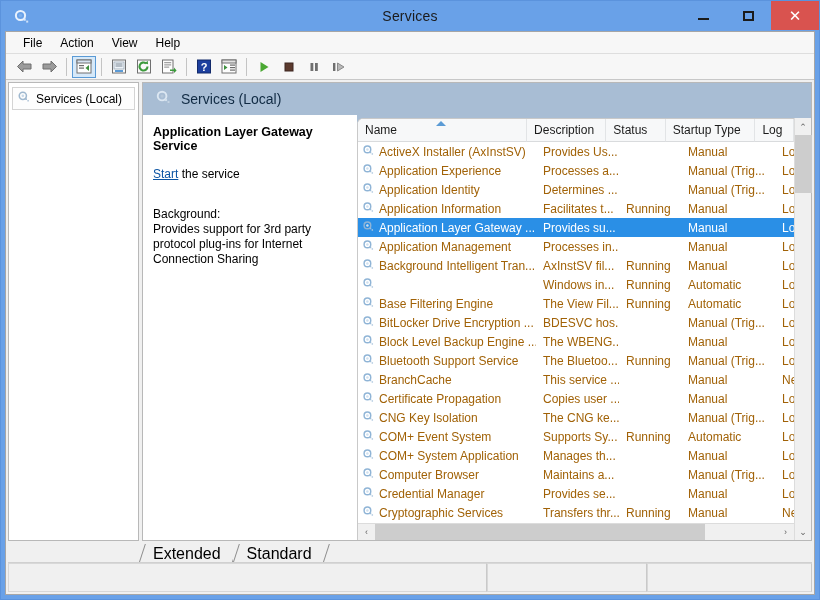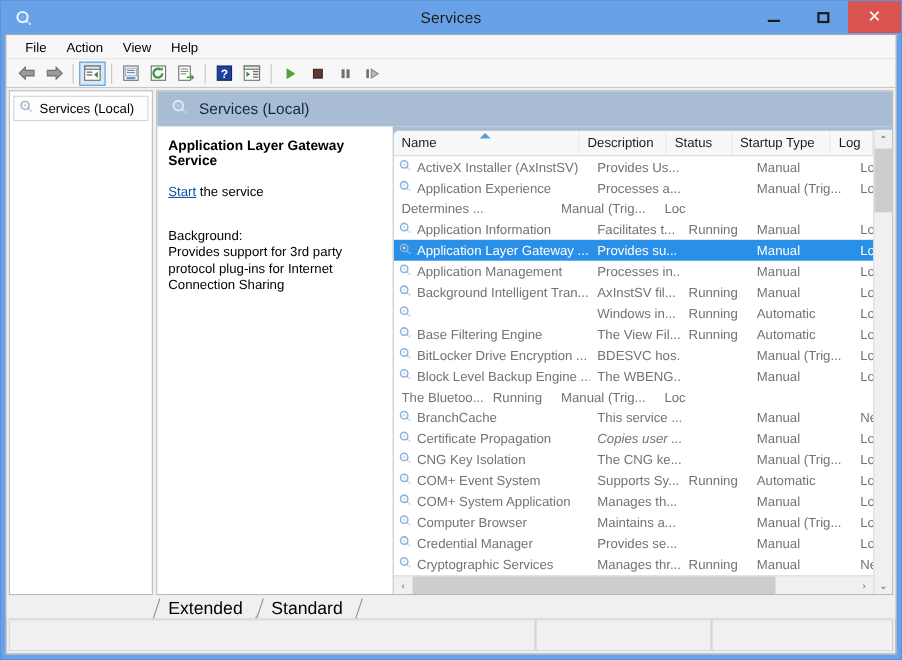--- a/index.html
+++ b/index.html
@@ -228,21 +228,21 @@
   .rows {
     flex: 1 1 auto;
     overflow: hidden;
     position: relative;
   }
   .row {
     display: flex;
     height: 19px;
     align-items: center;
     font-size: 12px;
-    color: #737373;
+    color: #a16207;
     cursor: default;
     white-space: nowrap;
   }
   .row.sel { background: #2a8fe6; color: #ffffff; }
   .cell { overflow: hidden; padding-left: 7px; white-space: nowrap; }
   .cell-name { display: flex; align-items: center; gap: 4px; padding-left: 4px; }
 
   
   .vscroll {
     flex: 0 0 17px;
@@ -547,20 +547,29 @@
                         <rect x="13.3" y="12.8" width="2.0" height="2.0" fill="#b0c9e0"></rect>
                       </svg></span>
                     <span>Application Experience</span>
                   </div>
                   <div class="cell" style="width: 83px; flex: 0 0 83px;">Processes a...</div>
                   <div class="cell" style="width: 62px; flex: 0 0 62px;"></div>
                   <div class="cell" style="width: 94px; flex: 0 0 94px;">Manual (Trig...</div>
                   <div class="cell" style="width: 40px; flex: 0 0 40px;">Loc</div>
                 </div>
                 <div class="row">
+                  <div class="cell cell-name" style="width: 178px; flex: 0 0 178px;">
+                    <span class="gear"><svg width="13" height="13" viewBox="0 0 18 18">
+                        <circle cx="7.5" cy="7.5" r="4.6" fill="none" stroke="#8fb4d6" stroke-width="2"></circle>
+                        <circle cx="7.5" cy="7.5" r="1.7" fill="#cfe0ef"></circle>
+                        <rect x="10.6" y="10.6" width="2.2" height="2.2" fill="#9cbcd9"></rect>
+                        <rect x="13.3" y="12.8" width="2.0" height="2.0" fill="#b0c9e0"></rect>
+                      </svg></span>
+                    <span>Application Identity</span>
+                  </div>
                   <div class="cell" style="width: 83px; flex: 0 0 83px;">Determines ...</div>
                   <div class="cell" style="width: 62px; flex: 0 0 62px;"></div>
                   <div class="cell" style="width: 94px; flex: 0 0 94px;">Manual (Trig...</div>
                   <div class="cell" style="width: 40px; flex: 0 0 40px;">Loc</div>
                 </div>
                 <div class="row">
                   <div class="cell cell-name" style="width: 178px; flex: 0 0 178px;">
                     <span class="gear"><svg width="13" height="13" viewBox="0 0 18 18">
                         <circle cx="7.5" cy="7.5" r="4.6" fill="none" stroke="#8fb4d6" stroke-width="2"></circle>
                         <circle cx="7.5" cy="7.5" r="1.7" fill="#cfe0ef"></circle>
@@ -672,20 +681,29 @@
                         <rect x="13.3" y="12.8" width="2.0" height="2.0" fill="#b0c9e0"></rect>
                       </svg></span>
                     <span>Block Level Backup Engine ...</span>
                   </div>
                   <div class="cell" style="width: 83px; flex: 0 0 83px;">The WBENG...</div>
                   <div class="cell" style="width: 62px; flex: 0 0 62px;"></div>
                   <div class="cell" style="width: 94px; flex: 0 0 94px;">Manual</div>
                   <div class="cell" style="width: 40px; flex: 0 0 40px;">Loc</div>
                 </div>
                 <div class="row">
+                  <div class="cell cell-name" style="width: 178px; flex: 0 0 178px;">
+                    <span class="gear"><svg width="13" height="13" viewBox="0 0 18 18">
+                        <circle cx="7.5" cy="7.5" r="4.6" fill="none" stroke="#8fb4d6" stroke-width="2"></circle>
+                        <circle cx="7.5" cy="7.5" r="1.7" fill="#cfe0ef"></circle>
+                        <rect x="10.6" y="10.6" width="2.2" height="2.2" fill="#9cbcd9"></rect>
+                        <rect x="13.3" y="12.8" width="2.0" height="2.0" fill="#b0c9e0"></rect>
+                      </svg></span>
+                    <span>Bluetooth Support Service</span>
+                  </div>
                   <div class="cell" style="width: 83px; flex: 0 0 83px;">The Bluetoo...</div>
                   <div class="cell" style="width: 62px; flex: 0 0 62px;">Running</div>
                   <div class="cell" style="width: 94px; flex: 0 0 94px;">Manual (Trig...</div>
                   <div class="cell" style="width: 40px; flex: 0 0 40px;">Loc</div>
                 </div>
                 <div class="row">
                   <div class="cell cell-name" style="width: 178px; flex: 0 0 178px;">
                     <span class="gear"><svg width="13" height="13" viewBox="0 0 18 18">
                         <circle cx="7.5" cy="7.5" r="4.6" fill="none" stroke="#8fb4d6" stroke-width="2"></circle>
                         <circle cx="7.5" cy="7.5" r="1.7" fill="#cfe0ef"></circle>
@@ -702,21 +720,21 @@
                 <div class="row">
                   <div class="cell cell-name" style="width: 178px; flex: 0 0 178px;">
                     <span class="gear"><svg width="13" height="13" viewBox="0 0 18 18">
                         <circle cx="7.5" cy="7.5" r="4.6" fill="none" stroke="#8fb4d6" stroke-width="2"></circle>
                         <circle cx="7.5" cy="7.5" r="1.7" fill="#cfe0ef"></circle>
                         <rect x="10.6" y="10.6" width="2.2" height="2.2" fill="#9cbcd9"></rect>
                         <rect x="13.3" y="12.8" width="2.0" height="2.0" fill="#b0c9e0"></rect>
                       </svg></span>
                     <span>Certificate Propagation</span>
                   </div>
-                  <div class="cell" style="width: 83px; flex: 0 0 83px; font-style: italic;">Copies user ...</div>
+                  <div class="cell" style="width: 83px; flex: 0 0 83px;">Copies user ...</div>
                   <div class="cell" style="width: 62px; flex: 0 0 62px;"></div>
                   <div class="cell" style="width: 94px; flex: 0 0 94px;">Manual</div>
                   <div class="cell" style="width: 40px; flex: 0 0 40px;">Loc</div>
                 </div>
                 <div class="row">
                   <div class="cell cell-name" style="width: 178px; flex: 0 0 178px;">
                     <span class="gear"><svg width="13" height="13" viewBox="0 0 18 18">
                         <circle cx="7.5" cy="7.5" r="4.6" fill="none" stroke="#8fb4d6" stroke-width="2"></circle>
                         <circle cx="7.5" cy="7.5" r="1.7" fill="#cfe0ef"></circle>
                         <rect x="10.6" y="10.6" width="2.2" height="2.2" fill="#9cbcd9"></rect>
@@ -792,21 +810,21 @@
                 <div class="row">
                   <div class="cell cell-name" style="width: 178px; flex: 0 0 178px;">
                     <span class="gear"><svg width="13" height="13" viewBox="0 0 18 18">
                         <circle cx="7.5" cy="7.5" r="4.6" fill="none" stroke="#8fb4d6" stroke-width="2"></circle>
                         <circle cx="7.5" cy="7.5" r="1.7" fill="#cfe0ef"></circle>
                         <rect x="10.6" y="10.6" width="2.2" height="2.2" fill="#9cbcd9"></rect>
                         <rect x="13.3" y="12.8" width="2.0" height="2.0" fill="#b0c9e0"></rect>
                       </svg></span>
                     <span>Cryptographic Services</span>
                   </div>
-                  <div class="cell" style="width: 83px; flex: 0 0 83px;">Manages thr...</div>
+                  <div class="cell" style="width: 83px; flex: 0 0 83px;">Transfers thr...</div>
                   <div class="cell" style="width: 62px; flex: 0 0 62px;">Running</div>
                   <div class="cell" style="width: 94px; flex: 0 0 94px;">Manual</div>
                   <div class="cell" style="width: 40px; flex: 0 0 40px;">Net</div>
                 </div>
               </div>
             <div class="hscroll">
               <div class="hs-arrow">‹</div>
               <div class="hs-track">
                 <div class="hs-thumb"></div>
               </div>

